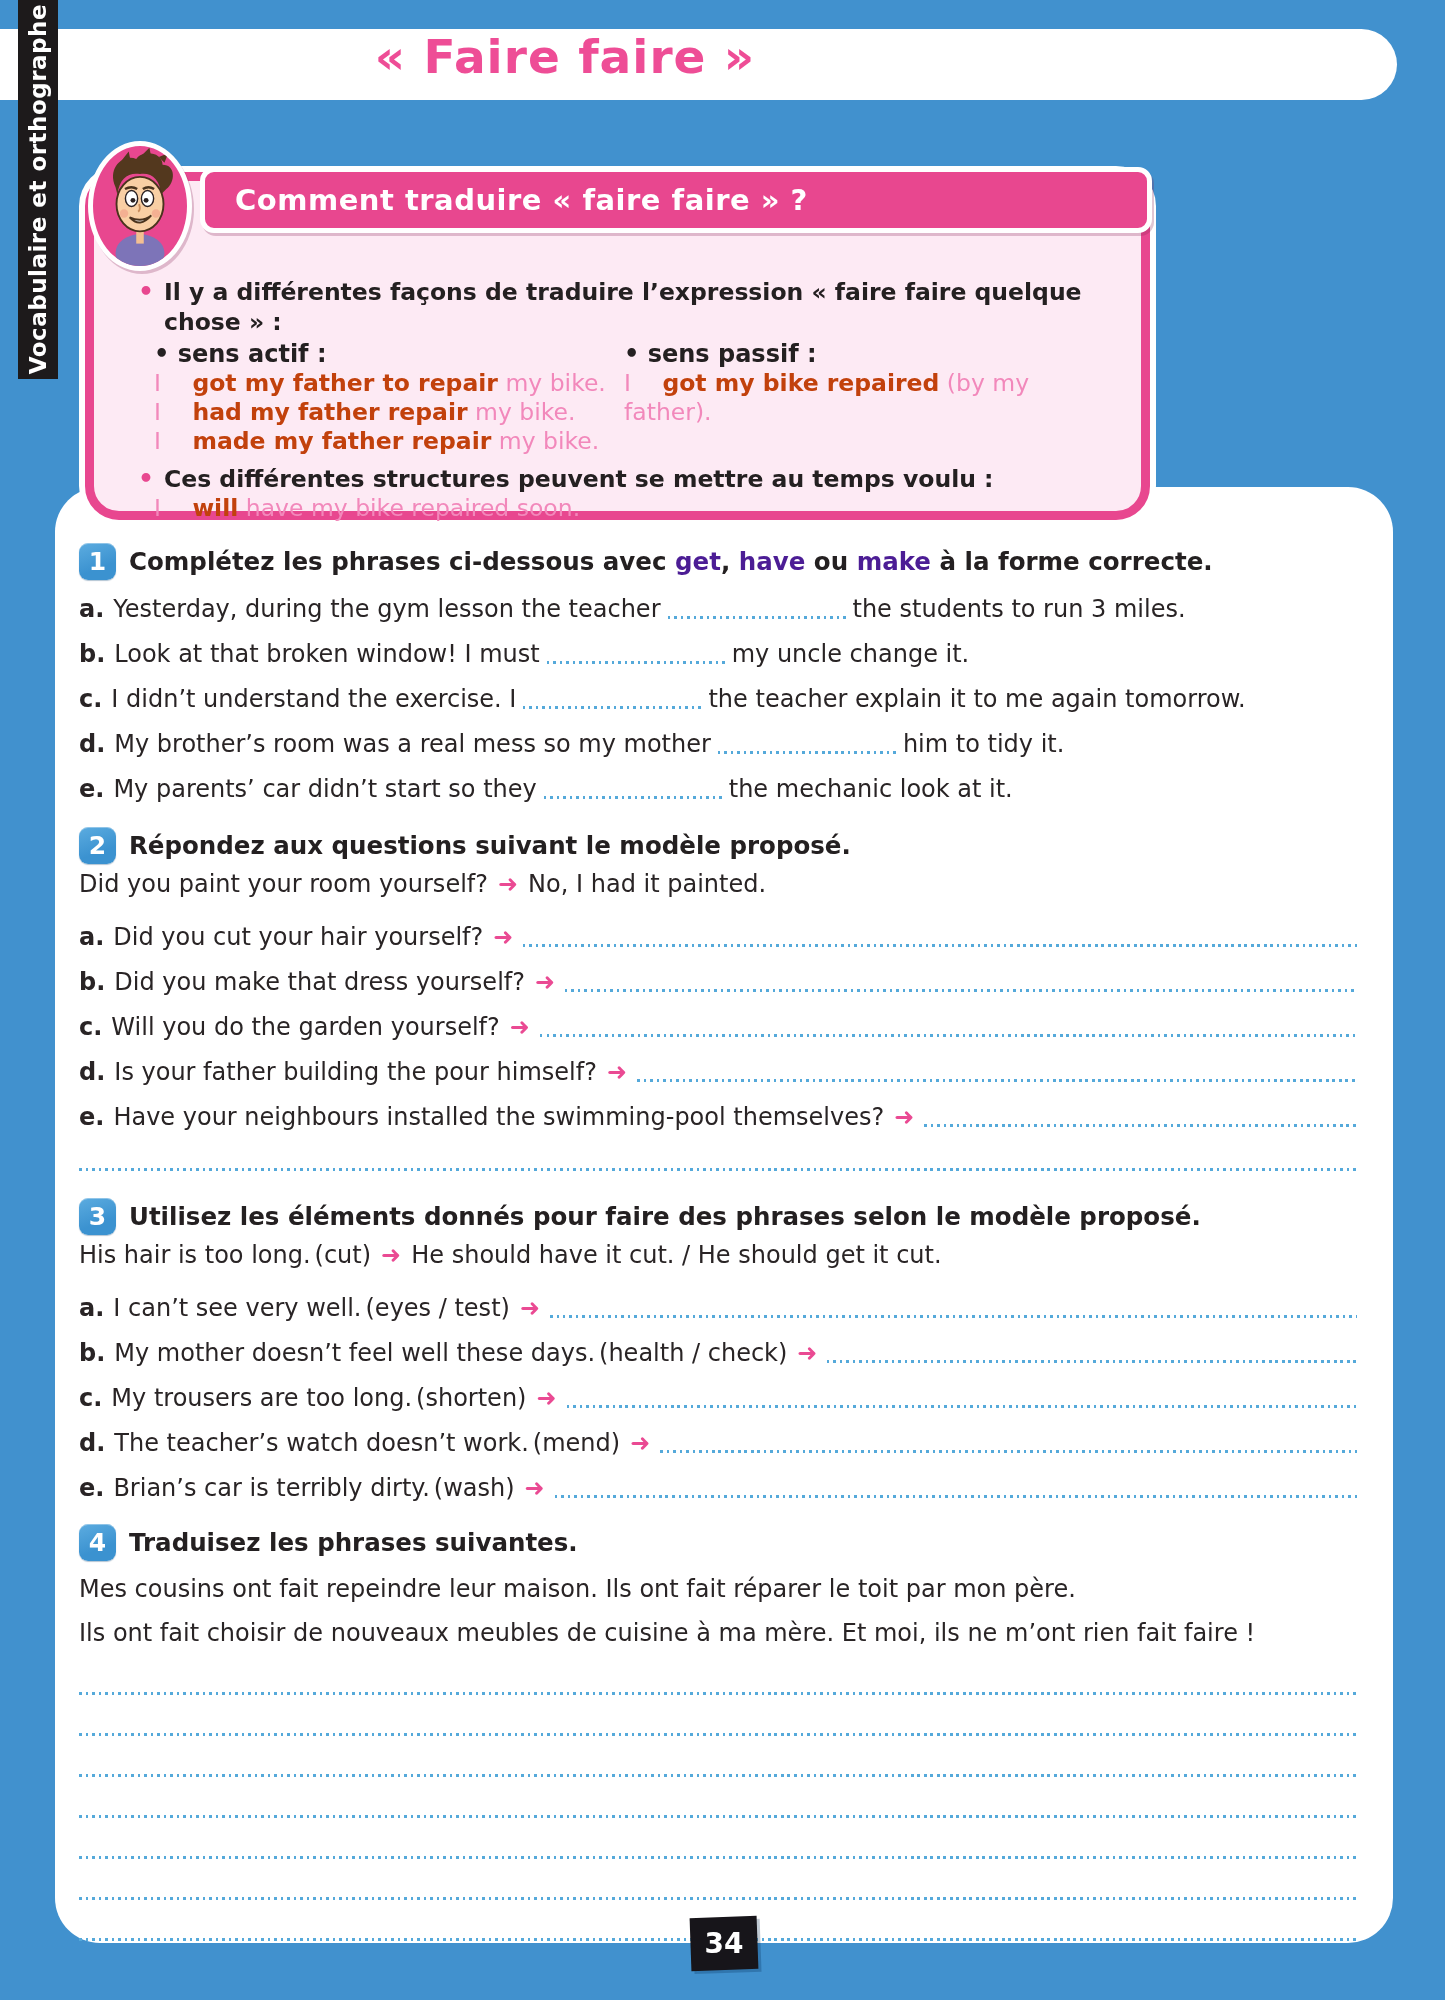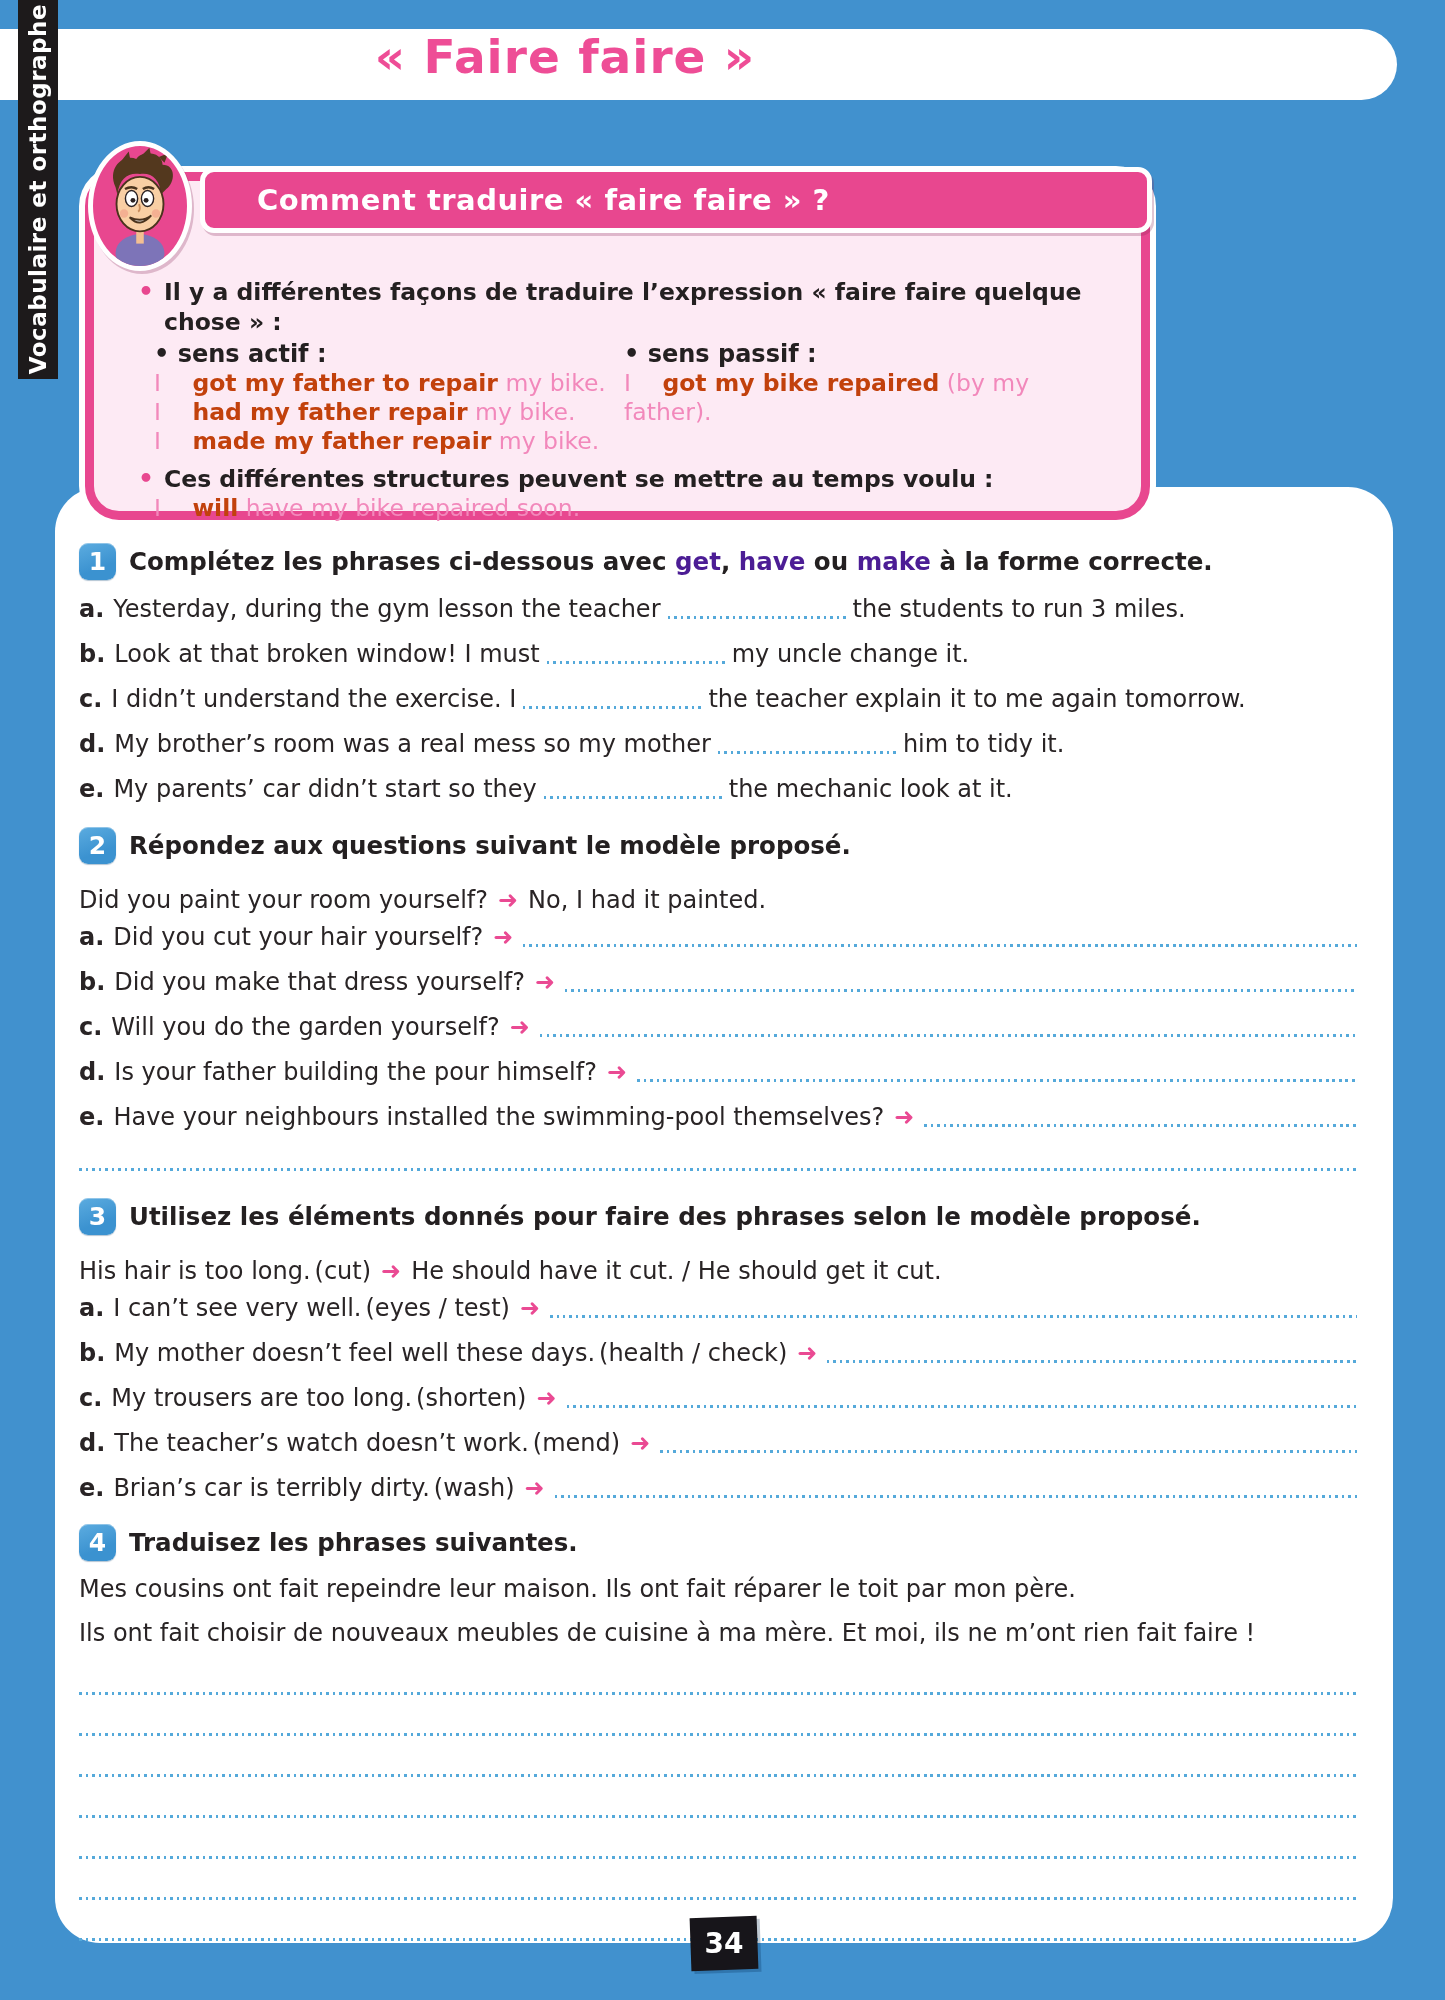--- a/index.html
+++ b/index.html
@@ -22,21 +22,21 @@
   
   .card { position:absolute; left:55px; top:487px; width:1338px; height:1456px; background:#fff;
           border-radius:45px; z-index:1; padding:56px 36px 0 24px; }
 
   
   .info-box { position:absolute; left:85px; top:172px; width:1065px; height:348px; background:#fdeaf4;
               border:9px solid #e8478f; border-radius:34px; box-shadow:0 0 0 6px #ffffff; z-index:5;
               padding:96px 20px 0 44px; }
   .info-banner { position:absolute; left:106px; top:-14px; width:952px; height:66px; background:#e8478f;
                  border:5px solid #fff; border-radius:14px; display:flex; align-items:center;
-                 padding-left:52px; box-shadow:2px 3px 0 rgba(130,30,80,0.25); }
+                 padding-left:30px; box-shadow:2px 3px 0 rgba(130,30,80,0.25); }
   .info-banner span { color:#fff; font-weight:bold; font-size:29px; letter-spacing:0.5px; }
   .avatar { position:absolute; left:-6px; top:-40px; width:104px; height:130px; background:#e8478f;
             border:5px solid #fff; border-radius:50%; overflow:hidden; box-shadow:2px 3px 0 rgba(130,30,80,0.25); }
   .avatar svg { width:100%; height:100%; display:block; }
 
   .b-row { display:flex; gap:10px; font-size:23.5px; font-weight:bold; color:#242021; line-height:30px; }
   .b-row .dot { color:#e8478f; flex:0 0 auto; font-size:25px; }
   .cols { display:grid; grid-template-columns:470px 1fr; margin-left:16px; margin-top:2px; }
   .clabel { font-weight:bold; font-size:24px; color:#242021; line-height:30px; }
   .pex { font-size:23.5px; line-height:29px; }
@@ -59,21 +59,21 @@
   .hint { margin-left:4px; flex:0 0 auto; }
   .arrow { color:#ea4a93; font-weight:bold; margin:0 10px; flex:0 0 auto; font-size:24px; }
 
   .dots-bg { background-image:repeating-linear-gradient(to right,#55a9da 0,#55a9da 2.5px,transparent 2.5px,transparent 6.5px);
              background-size:100% 3px; background-repeat:no-repeat; background-position:left bottom 9px; }
   .blank { display:inline-block; width:178px; height:38px; margin:0 7px; flex:0 0 auto; }
   .fill { flex:1 1 auto; height:38px; min-width:30px; }
   .dot-line { height:41px; }
   .answers { margin-top:8px; }
   .mt16 { margin-top:16px; } .mt18 { margin-top:18px; } .mt14 { margin-top:14px; }
-  .model { height:44px; display:flex; align-items:flex-end; font-size:24px; color:#292425; white-space:nowrap; }
+  .model { height:44px; display:flex; align-items:flex-start; font-size:24px; color:#292425; white-space:nowrap; }
   .sent { height:44px; display:flex; align-items:center; font-size:24px; color:#292425; white-space:nowrap; }
 
   
   .page-tab { position:absolute; bottom:-27px; left:50%; width:67px; height:53px; background:#17151a;
               transform:translateX(-50%) rotate(-2deg); display:flex; align-items:center; justify-content:center;
               box-shadow:3px 3px 0 rgba(0,40,80,0.25); }
   .page-tab span { color:#fff; font-weight:bold; font-size:28px; transform:rotate(2deg); }
 </style>
 </head>
 <body>

